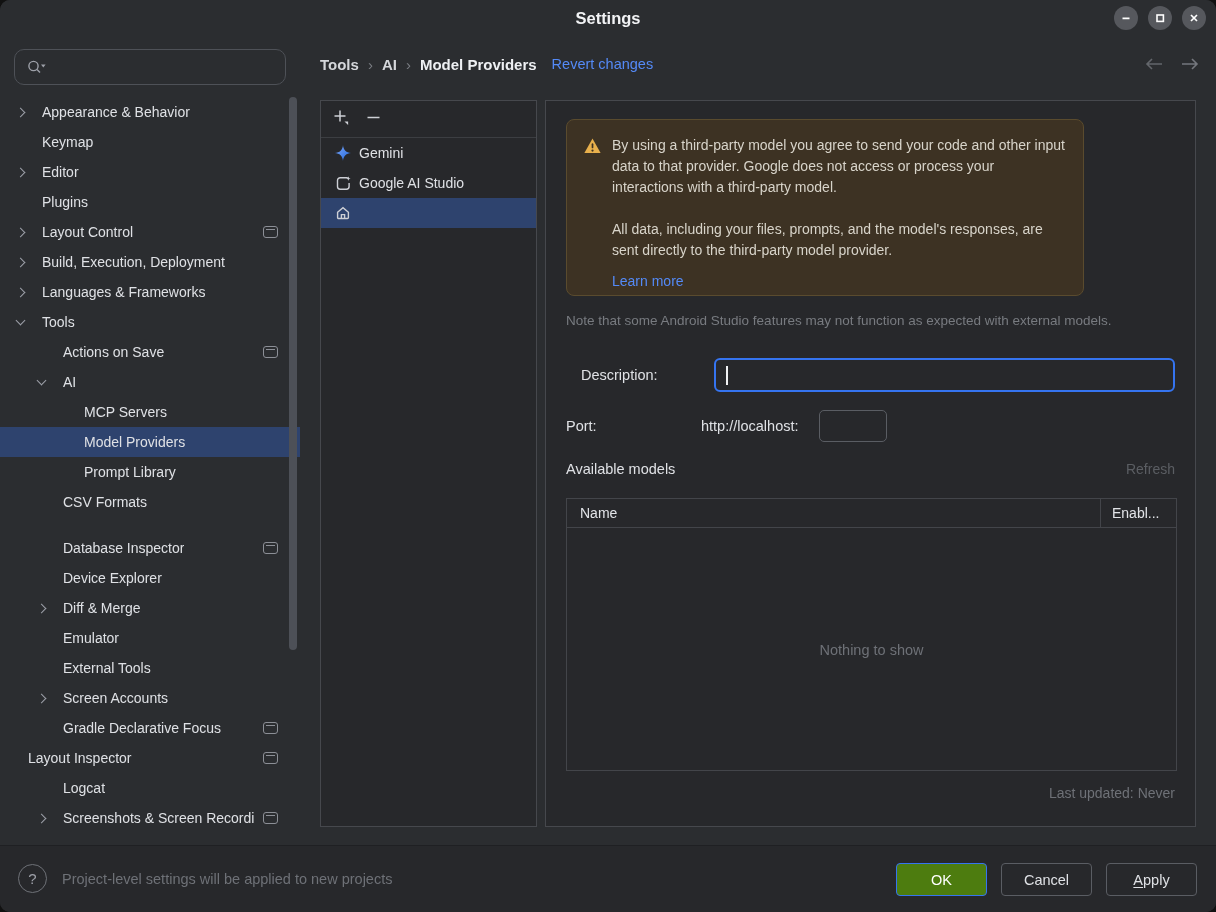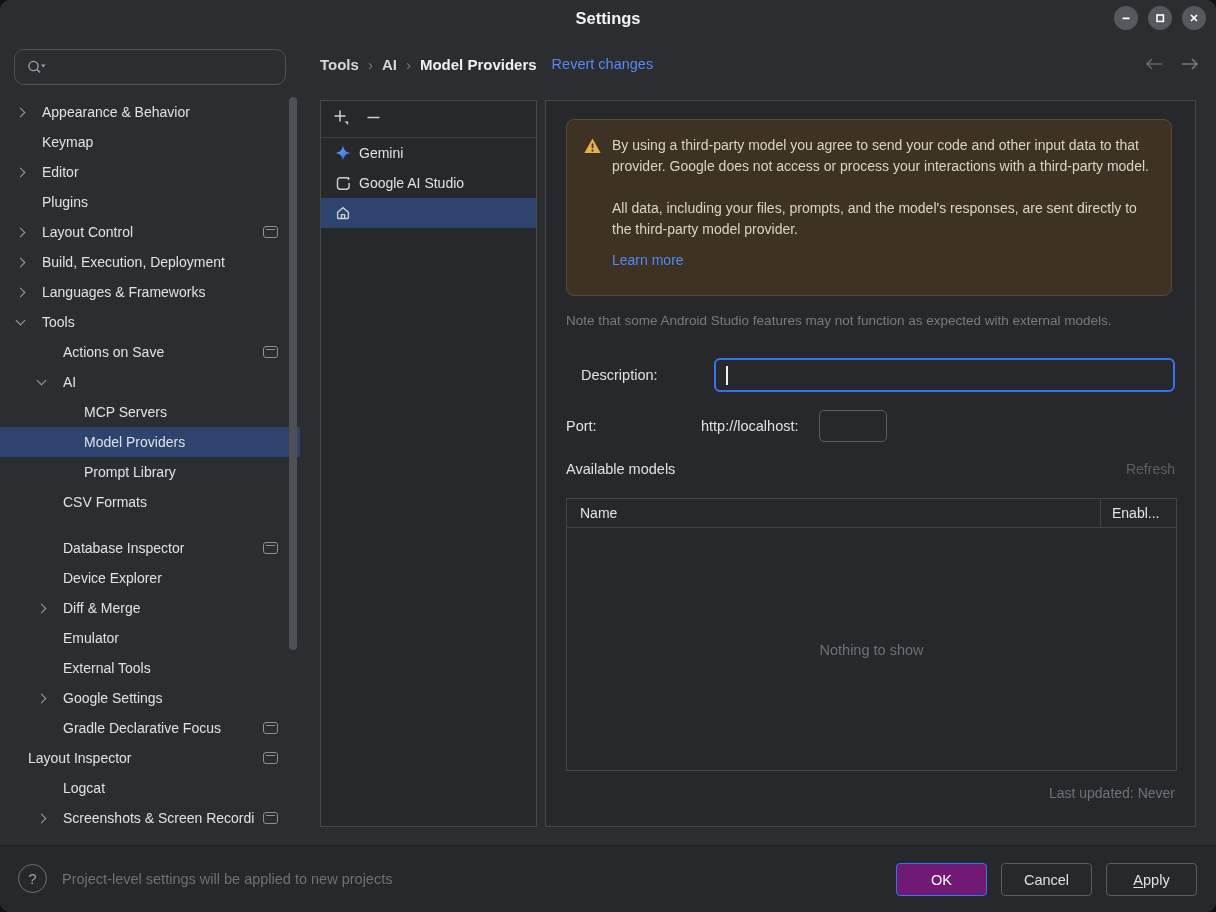--- a/index.html
+++ b/index.html
@@ -47,21 +47,21 @@
        background:#27282b;border:1px solid #46484d;}
   .pl-toolbar{height:37px;border-bottom:1px solid #3c3e42;display:flex;align-items:center;gap:8px;padding-left:8px;box-sizing:border-box;}
   .tb-btn{width:24px;height:24px;display:flex;align-items:center;justify-content:center;border-radius:4px;}
   .provider-row{height:30px;display:flex;align-items:center;padding-left:14px;box-sizing:border-box;font-size:14px;color:#dfe1e5;cursor:default;}
   .provider-row.selected{background:#2e436e;}
   .provider-row .p-icon{width:18px;height:16px;margin-right:6px;display:flex;align-items:center;flex:0 0 18px;}
 
   
   .form-panel{position:absolute;left:245px;top:64px;width:651px;height:727px;box-sizing:border-box;
        background:#27282b;border:1px solid #46484d;}
-  .warn-box{position:absolute;left:20px;top:18px;width:606px;height:177px;box-sizing:border-box;
+  .warn-box{position:absolute;left:20px;top:18px;width:518px;height:177px;box-sizing:border-box;
        background:#3d3223;border:1px solid #5a4b2e;border-radius:8px;padding:15px 16px;display:flex;}
   .warn-icon{flex:0 0 20px;margin-right:9px;margin-top:2px;}
   .warn-text{font-size:14px;line-height:21px;color:#d8d4ca;width:555px;}
   .warn-text p{margin:0 0 21px 0;}
   .warn-text p:last-of-type{margin-bottom:10px;}
   .learn-more{color:#548af7;font-size:14px;cursor:pointer;display:inline-block;}
   .note-text{position:absolute;left:20px;top:212px;font-size:13.5px;color:#787b80;}
   .field-label{font-size:14.5px;color:#dfe1e5;}
   .desc-row{position:absolute;left:20px;top:256px;right:20px;height:36px;display:flex;align-items:center;margin-left:15px;}
   .desc-label{width:133px;flex:0 0 133px;}
@@ -87,21 +87,21 @@
   .last-updated{position:absolute;right:20px;top:684px;font-size:14px;color:#6e7177;}
 
   
   .footer{position:absolute;left:0;right:0;bottom:0;height:66px;background:#27282b;border-top:1px solid #1f2023;}
   .help-circle{position:absolute;left:18px;top:18px;width:29px;height:29px;border:1.5px solid #6e7177;border-radius:50%;
        box-sizing:border-box;display:flex;align-items:center;justify-content:center;font-size:15px;color:#9da0a8;}
   .footer-hint{position:absolute;left:62px;top:0;height:66px;display:flex;align-items:center;font-size:14.5px;color:#6e7177;}
   .footer-buttons{position:absolute;right:19px;top:17px;display:flex;gap:14px;}
   .btn{min-width:91px;height:33px;box-sizing:border-box;border-radius:4px;font-size:14.5px;font-family:inherit;
        display:flex;align-items:center;justify-content:center;cursor:pointer;padding:0 18px;}
-  .btn.primary{background:#701a75;border:1px solid #3574f0;color:#ffffff;}
+  .btn.primary{background:#4d7c0f;border:1px solid #3574f0;color:#ffffff;}
   .btn.secondary{background:transparent;border:1px solid #5a5d63;color:#dfe1e5;}
   .btn u{text-decoration:underline;text-underline-offset:2px;}
 </style>
 </head>
 <body>
 
 <div class="app">
 
   <div class="titlebar">
     <div class="title">Settings</div>
@@ -234,21 +234,21 @@
           <span class="tree-label">Emulator</span>
         </div>
         <div class="tree-row" style="padding-left: 35px;">
           <span class="chev-slot"></span>
           <span class="tree-label">External Tools</span>
         </div>
         <div class="tree-row" style="padding-left: 35px;">
           <span class="chev-slot">
             <span class="chev right"></span>
           </span>
-          <span class="tree-label">Google Settings</span>
+          <span class="tree-label">Screen Accounts</span>
         </div>
         <div class="tree-row" style="padding-left: 35px;">
           <span class="chev-slot"></span>
           <span class="tree-label">Gradle Declarative Focus</span>
           <span class="badge"></span>
         </div>
         <div class="tree-row" style="">
           <span class="chev-slot"></span>
           <span class="tree-label">Layout Inspector</span>
           <span class="badge"></span>

